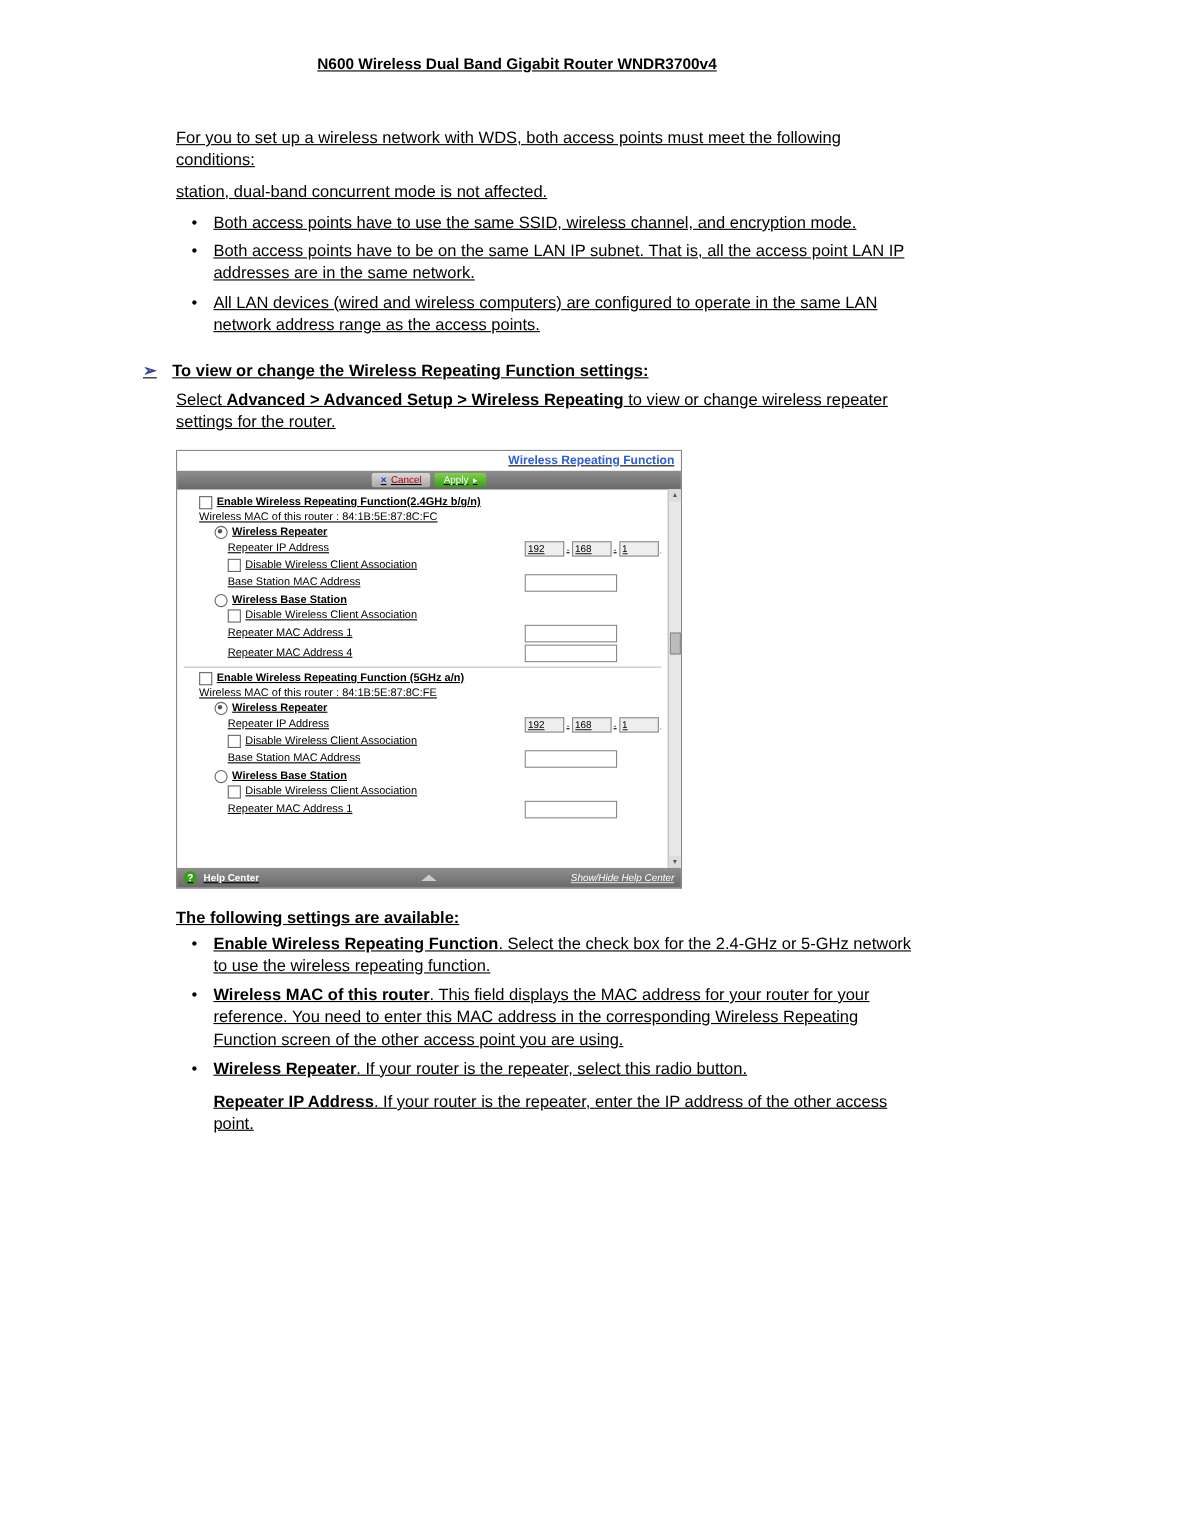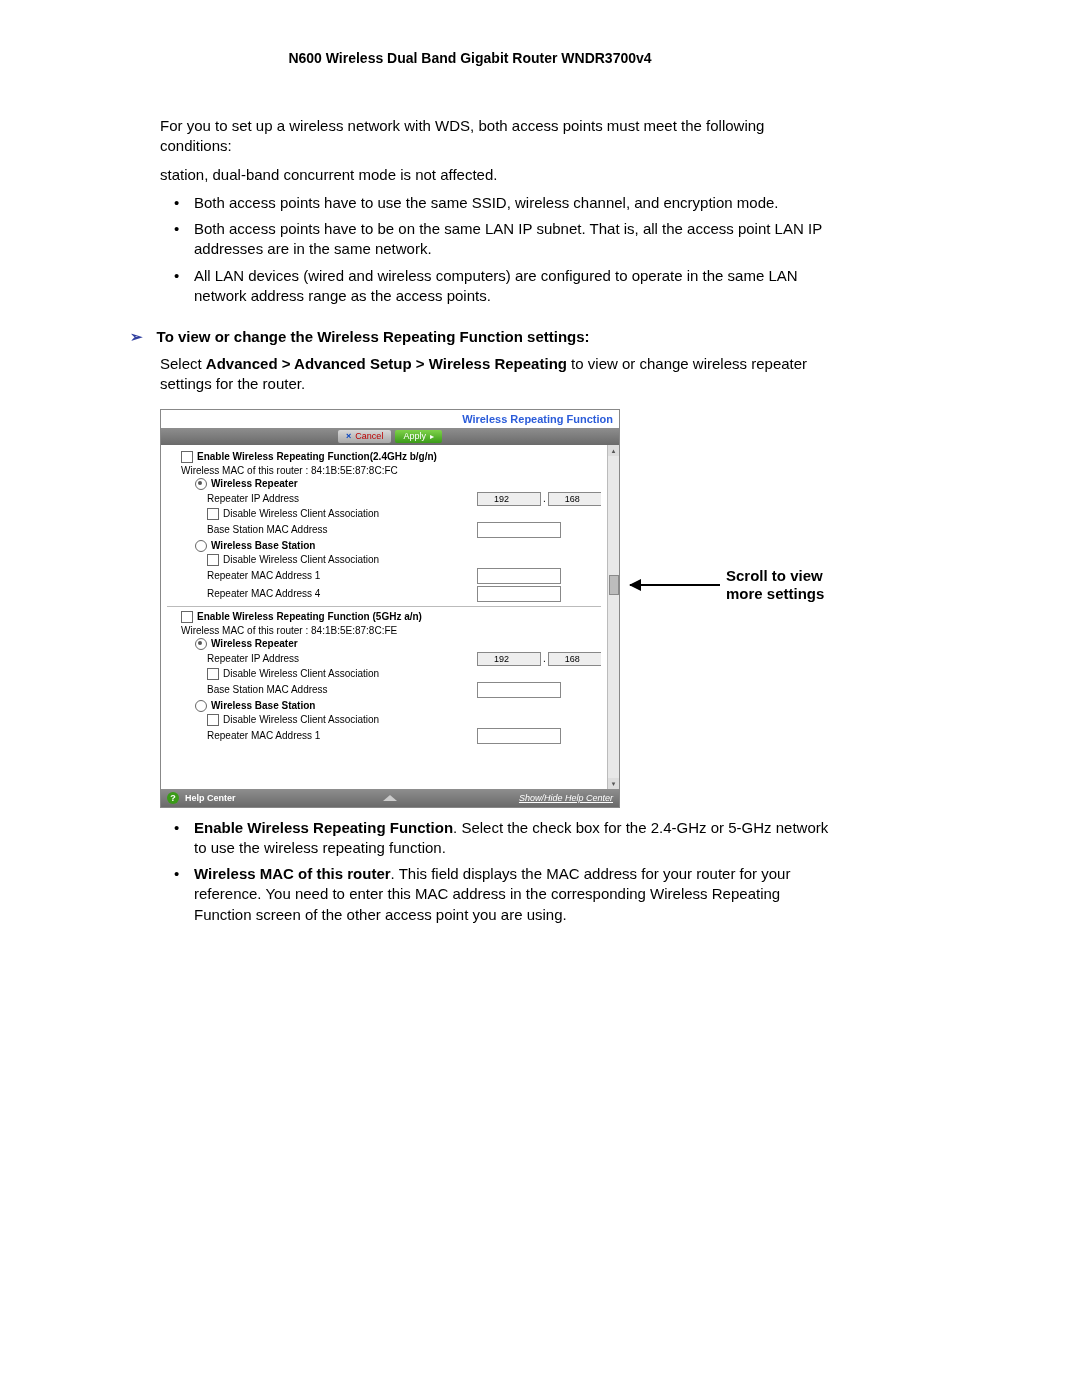--- a/index.html
+++ b/index.html
@@ -8,20 +8,21 @@
     font-size: 15px;
     color: #000;
     background: #fff;
   }
   .page {
     width: 940px;
     height: 1397px;
     position: relative;
     box-sizing: border-box;
     padding: 50px 110px 0 110px;
+    text-decoration: underline;
   }
   .header-title {
     text-align: center;
     font-weight: bold;
     font-size: 14px;
     margin-bottom: 50px;
   }
   .body-text {
     margin: 0 0 8px 50px;
     line-height: 1.35;
@@ -130,21 +131,21 @@
   .scrollbar .arrow-up { top:0; }
   .scrollbar .arrow-down { bottom:0; }
   .row { display:flex; align-items:center; margin:2px 0; }
   .indent1 { padding-left: 14px; }
   .indent2 { padding-left: 28px; }
   .indent3 { padding-left: 40px; }
   .lbl { flex: 0 0 270px; }
   .bold { font-weight: bold; }
   input.mini {
     width: 30px; height: 12px; font-size: 9px;
-    border: 1px solid #888; background: #eee; text-align: left; padding: 0 16px;
+    border: 1px solid #888; background: #eee; text-align: left; padding: 0 2px;
   }
   input.mac {
     width: 78px; height: 12px; font-size: 9px;
     border: 1px solid #888; background: #fff;
   }
   .dot { margin: 0 2px; }
   .sep { border-top: 1px solid #bbb; margin: 4px 0; }
   .cb {
     width: 10px; height: 10px;
     border: 1px solid #666;
@@ -363,28 +364,25 @@
       <div class="helpbar" style="position:relative;">
         <span style="display:flex;align-items:center;">
           <span class="qmark">?</span>
           <span class="bold">Help Center</span>
         </span>
         <span class="tri"></span>
         <span class="sh">Show/Hide Help Center</span>
       </div>
     </div>
 
-    <div class="callout">
-      <div class="line"></div>
-      <div class="txt">
-        <span>Scroll to view</span><br>
-        <span>more settings</span>
-      </div>
-    </div>
   </div>
 
+  <p class="sub-heading">The following settings are available:</p>
 
   <ul class="bullets">
     <li><b>Enable Wireless Repeating Function</b><span>. Select the check box for the 2.4-GHz or 5-GHz network to use the wireless repeating function.</span></li>
     <li><b>Wireless MAC of this router</b><span>. This field displays the MAC address for your router for your reference. You need to enter this MAC address in the corresponding Wireless Repeating Function screen of the other access point you are using.</span></li>
+    <li><b>Wireless Repeater</b><span>. If your router is the repeater, select this radio button.</span>
+      <p style="margin:10px 0 0 0;"><b>Repeater IP Address</b><span>. If your router is the repeater, enter the IP address of the other access point.</span></p>
+    </li>
   </ul>
 
 </div>
 
 </body></html>

